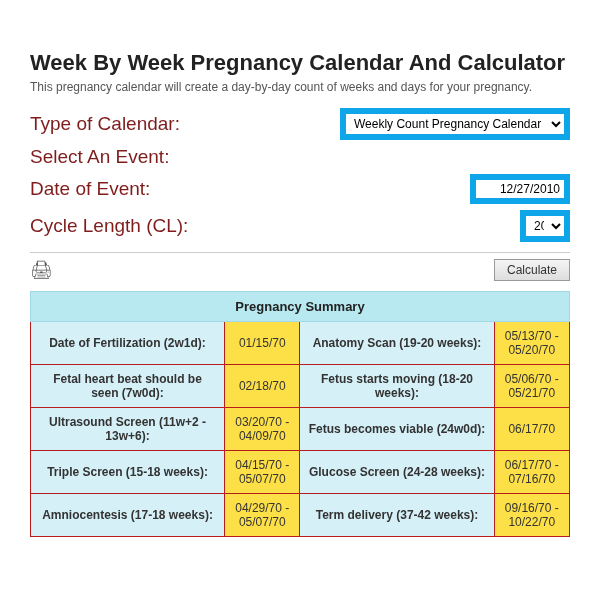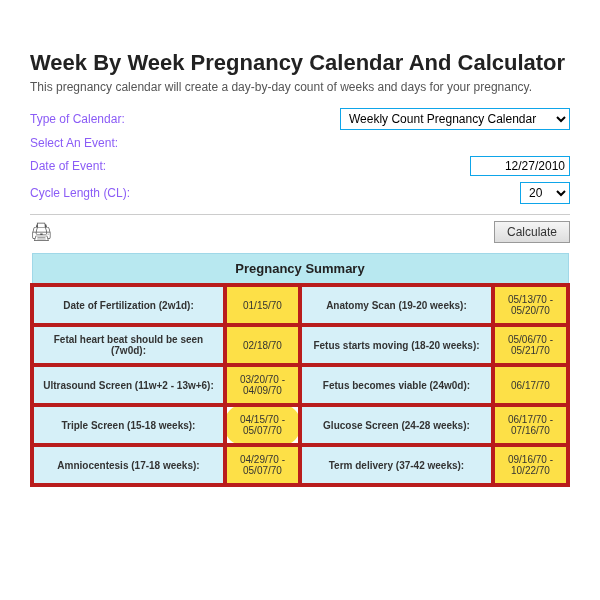--- a/index.html
+++ b/index.html
@@ -24,32 +24,32 @@
       color: #555;
       margin-bottom: 14px;
     }
     .form-row {
       display: flex;
       align-items: center;
       margin-bottom: 6px;
     }
     .form-label {
       width: 160px;
-      font-size: 12px;
-      color: #8b5cf6;
+      font-size: 19px;
+      color: #7f1d1d;
       flex-shrink: 0;
     }
     .form-control-wrapper {
       flex: 1;
       display: flex;
       justify-content: flex-end;
     }
     select, input[type="text"] {
       font-size: 12px;
-      border: 1px solid #0ea5e9;
+      border: 6px solid #0ea5e9;
       padding: 2px 4px;
       background: #fff;
     }
     .select-wide {
       width: 230px;
     }
     .select-narrow {
       width: 50px;
     }
     .input-date {
@@ -91,24 +91,24 @@
     .summary-table th {
       background: #b8e8f0;
       text-align: center;
       padding: 7px 6px;
       font-size: 13px;
       font-weight: bold;
       color: #222;
       border: 1px solid #a0d8e8;
     }
     .summary-table td {
-      border: 4px solid #b91c1c;
+      border: 1px solid #b91c1c;
       padding: 7px 8px;
       vertical-align: middle;
-      font-size: 10px;
+      font-size: 12px;
     }
     .td-label {
       background: #d6f0f8;
       text-align: center;
       font-weight: bold;
       color: #333;
       width: 36%;
     }
     .td-value {
       background: #fde047;
@@ -185,21 +185,21 @@
       </tr>
       <tr>
         <td class="td-label">Ultrasound Screen (11w+2 - 13w+6):</td>
         <td class="td-value" style="white-space: pre-line; text-align: center;">03/20/70 -
 04/09/70</td>
         <td class="td-label">Fetus becomes viable (24w0d):</td>
         <td class="td-value" style="white-space: pre-line;">06/17/70</td>
       </tr>
       <tr>
         <td class="td-label">Triple Screen (15-18 weeks):</td>
-        <td class="td-value" style="white-space: pre-line; border-radius: 17px;">04/15/70 -
+        <td class="td-value" style="white-space: pre-line;">04/15/70 -
 05/07/70</td>
         <td class="td-label">Glucose Screen (24-28 weeks):</td>
         <td class="td-value" style="white-space: pre-line; margin-left: 48px;">06/17/70 -
 07/16/70</td>
       </tr>
       <tr>
         <td class="td-label">Amniocentesis (17-18 weeks):</td>
         <td class="td-value" style="white-space: pre-line;">04/29/70 -
 05/07/70</td>
         <td class="td-label">Term delivery (37-42 weeks):</td>

